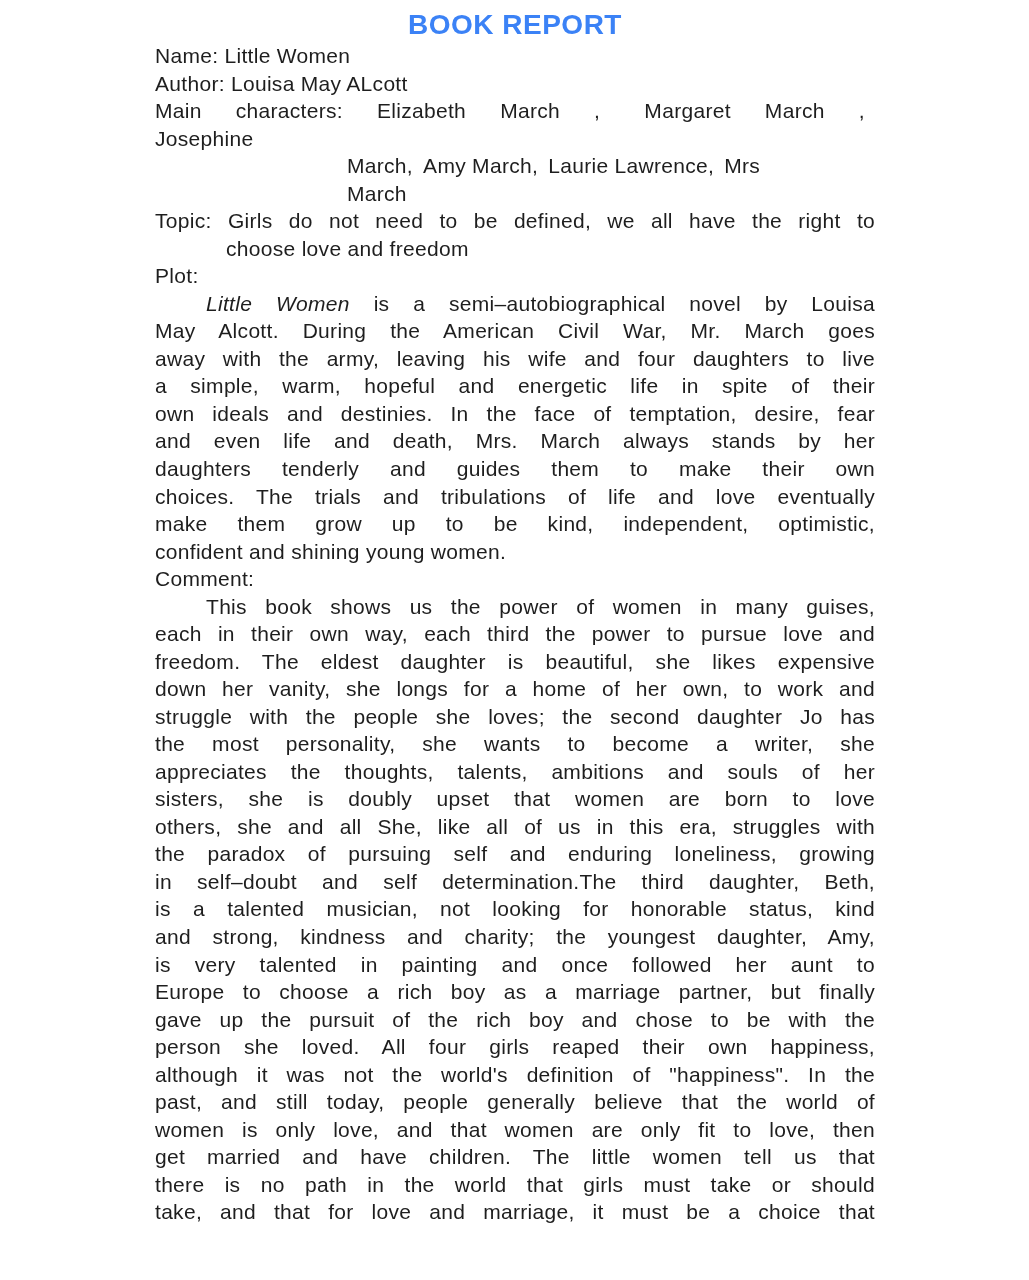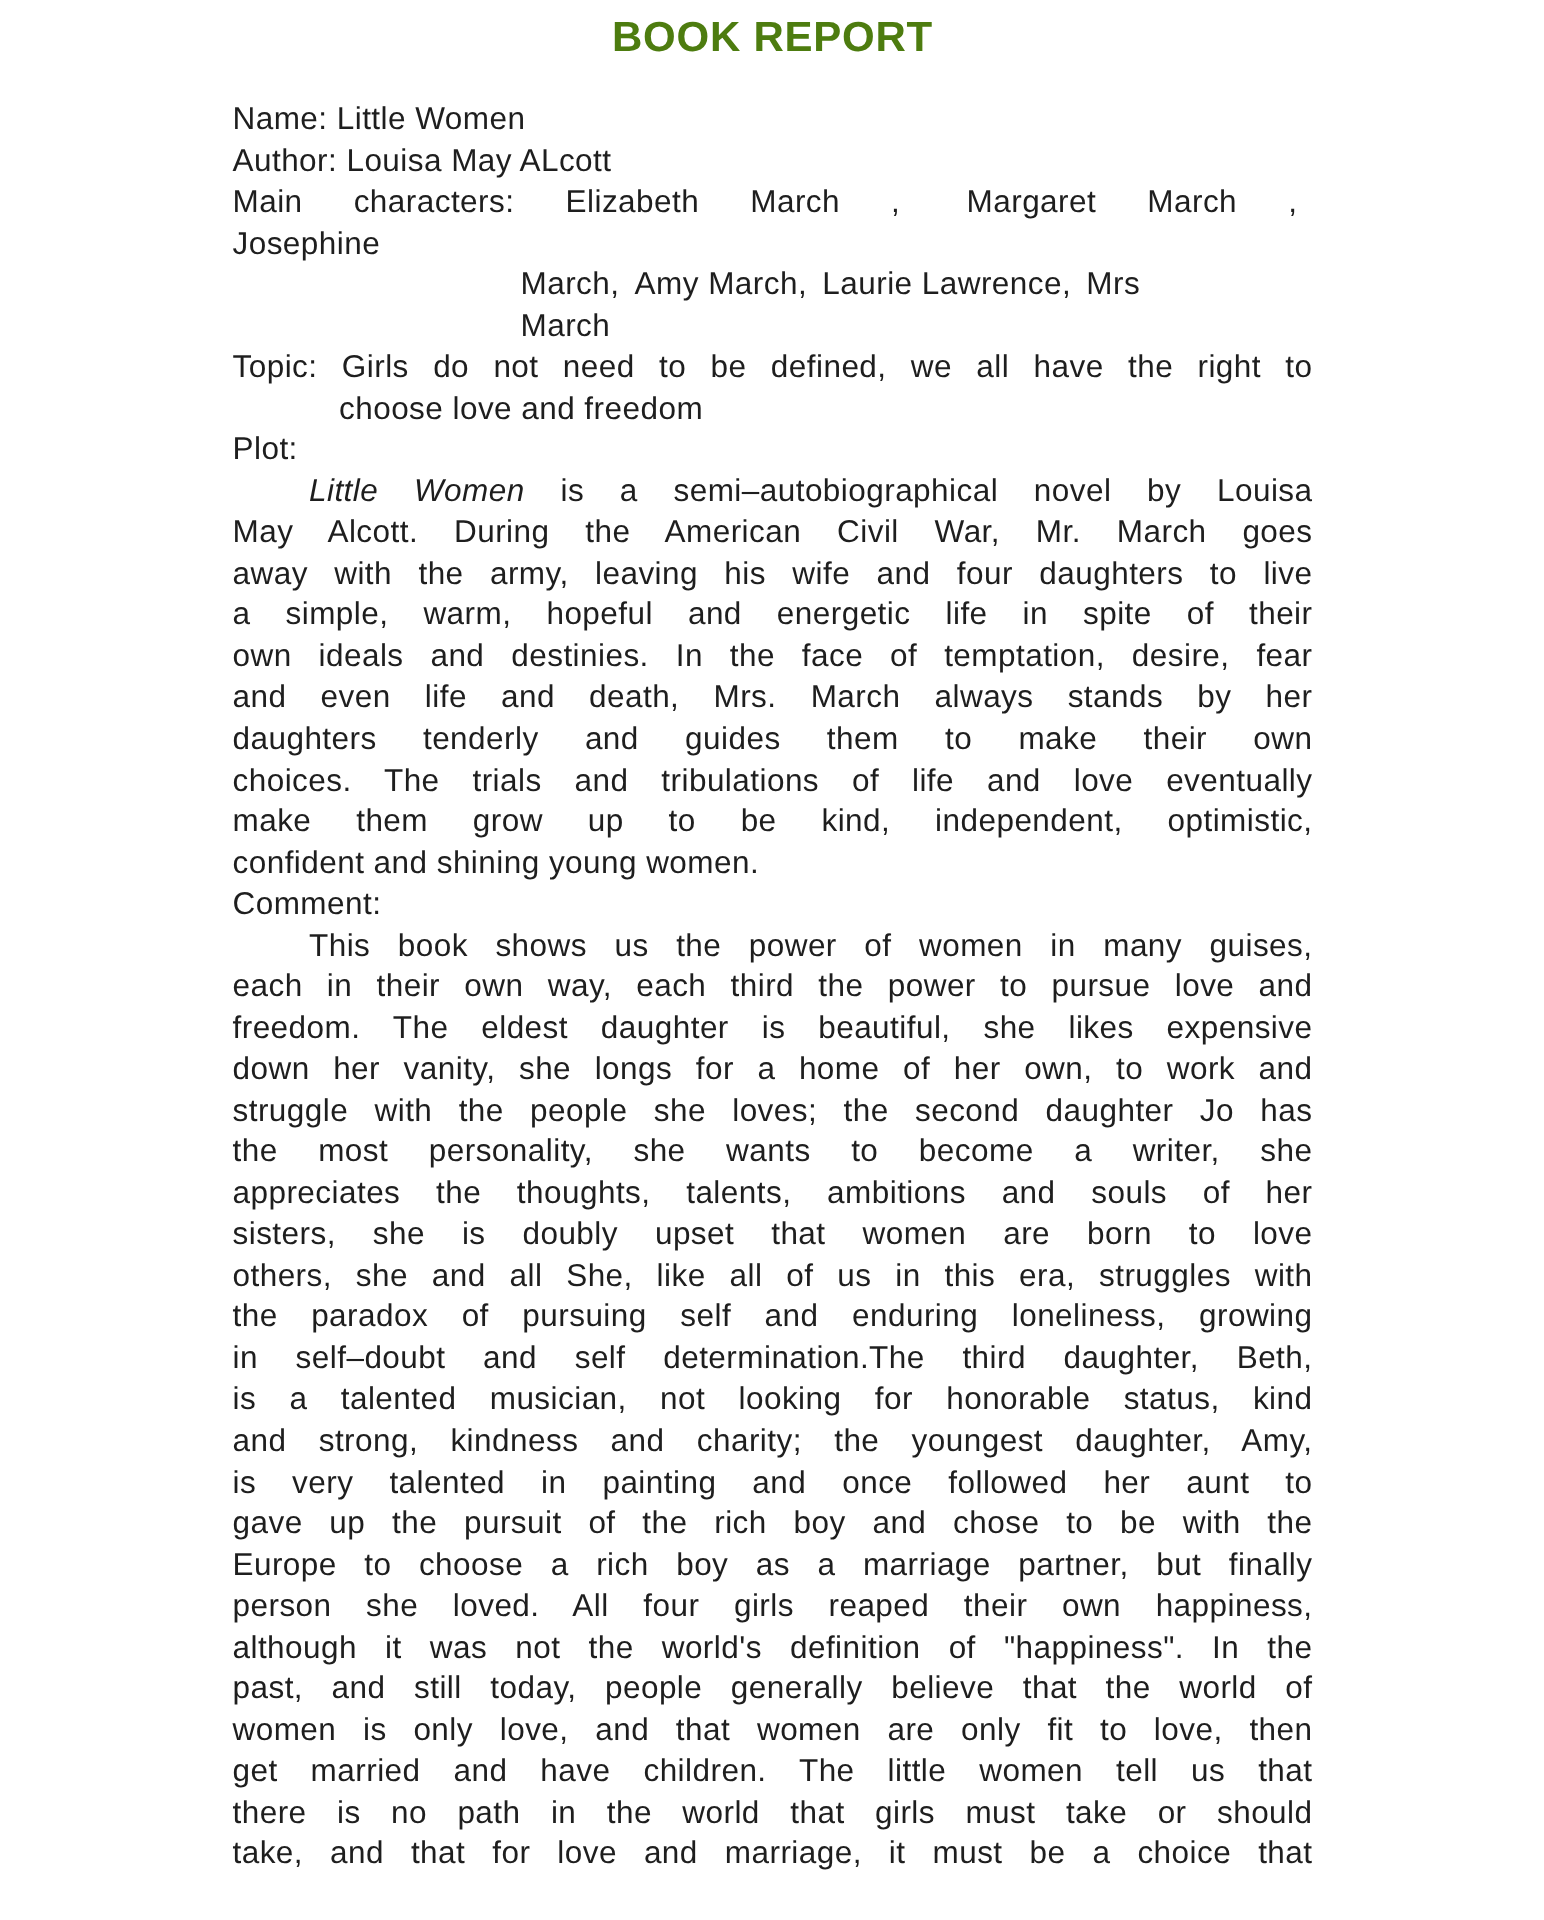--- a/index.html
+++ b/index.html
@@ -20,23 +20,23 @@
   }
   .title {
     margin: 0;
     padding-top: 7px;
     height: 35px;
     line-height: 35px;
     font-size: 28px;
     font-weight: 700;
     letter-spacing: 0.5px;
     text-align: center;
-    color: #4d7c0f;
+    color: #3b82f6;
   }
-  .body-lines { width: 720px; margin-top: 24px; }
+  .body-lines { width: 720px; }
   .l {
     font-size: 21px;
     line-height: 27.53px;
     min-height: 27.53px;
     letter-spacing: 0.3px;
     white-space: normal;
   }
   
   .j {
     text-align: justify;
@@ -85,22 +85,22 @@
       <div class="l j">struggle with the people she loves; the second daughter Jo has</div>
       <div class="l j">the most personality, she wants to become a writer, she</div>
       <div class="l j">appreciates the thoughts, talents, ambitions and souls of her</div>
       <div class="l j">sisters, she is doubly upset that women are born to love</div>
       <div class="l j">others, she and all She, like all of us in this era, struggles with</div>
       <div class="l j">the paradox of pursuing self and enduring loneliness, growing</div>
       <div class="l j">in self–doubt and self determination.The third daughter, Beth,</div>
       <div class="l j">is a talented musician, not looking for honorable status, kind</div>
       <div class="l j">and strong, kindness and charity; the youngest daughter, Amy,</div>
       <div class="l j">is very talented in painting and once followed her aunt to</div>
+      <div class="l j">Europe to choose a rich boy as a marriage partner, but finally</div>
       <div class="l j">gave up the pursuit of the rich boy and chose to be with the</div>
-      <div class="l j">Europe to choose a rich boy as a marriage partner, but finally</div>
       <div class="l j">person she loved. All four girls reaped their own happiness,</div>
       <div class="l j">although it was not the world's definition of "happiness". In the</div>
       <div class="l j">past, and still today, people generally believe that the world of</div>
       <div class="l j">women is only love, and that women are only fit to love, then</div>
       <div class="l j">get married and have children. The little women tell us that</div>
       <div class="l j">there is no path in the world that girls must take or should</div>
       <div class="l j">take, and that for love and marriage, it must be a choice that</div>
     </div>
 </main>
 

